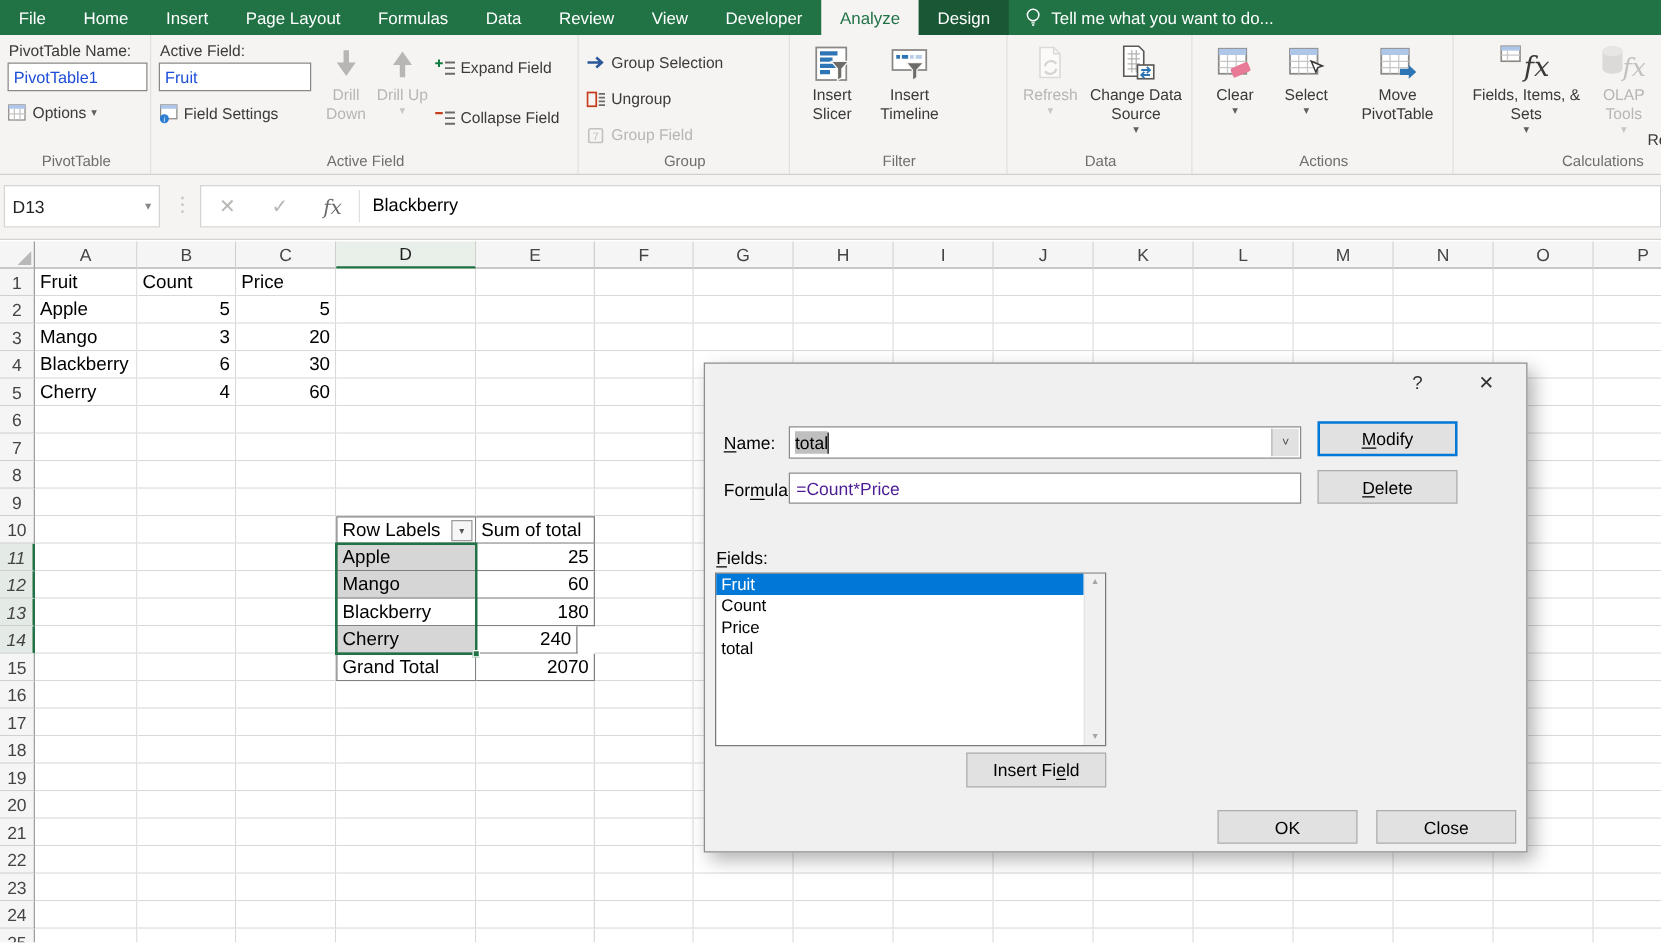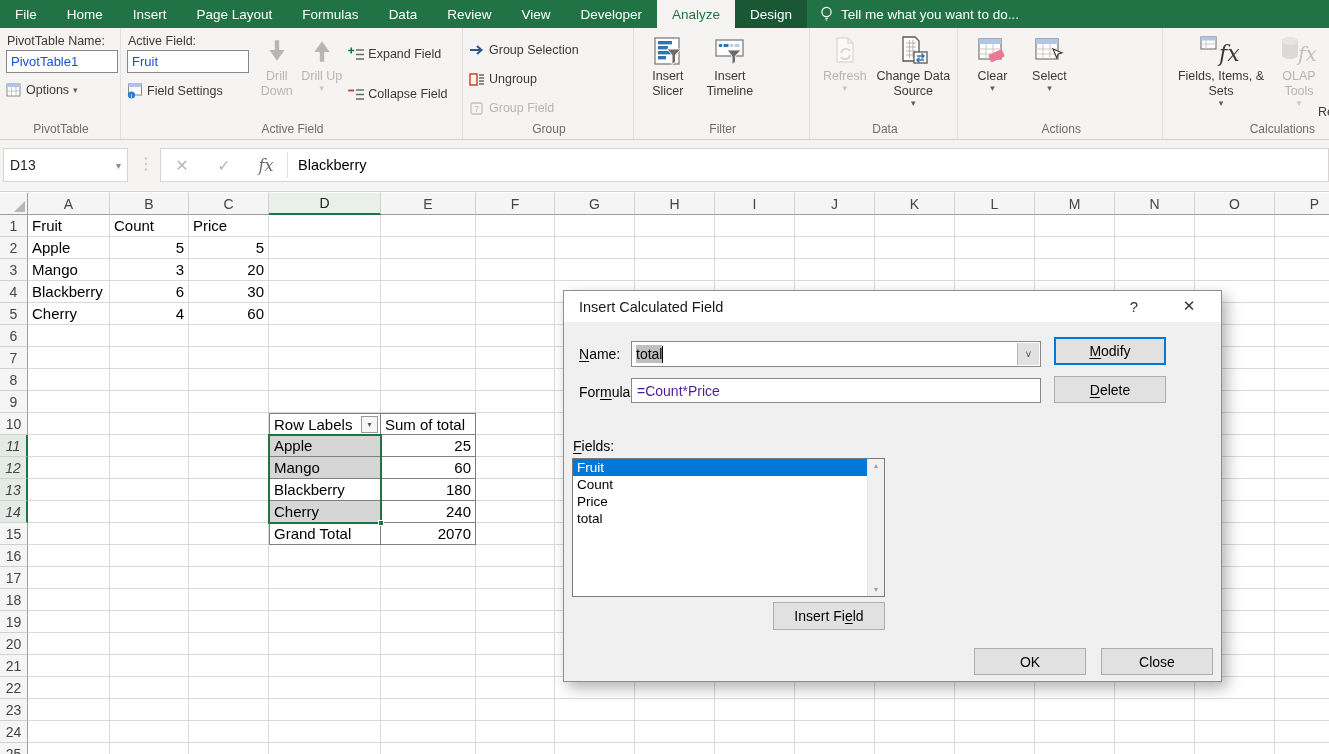--- a/index.html
+++ b/index.html
@@ -297,20 +297,31 @@
           <div class="ic">
               <svg width="32" height="32" viewBox="0 0 32 32">
                 <rect x="3" y="4" width="22" height="20" fill="#fff" stroke="#8a8886" stroke-width="1.4"></rect>
                 <rect x="3" y="4" width="22" height="5" fill="#aec6e8"></rect>
                 <path d="M10 9v15M17 9v15M3 14h22M3 19h22" stroke="#c9c7c5" stroke-width="1"></path>
                 <path d="M20 14l9 3.8-3.8 1.2-1.5 3.8z" fill="#fff" stroke="#3b3a39" stroke-width="1.2"></path>
               </svg>
             </div>
           <span>Select</span>
           <span class="caret">▾</span>
+        </div>
+        <div class="big-btn" style="width:80px">
+          <div class="ic">
+              <svg width="32" height="32" viewBox="0 0 32 32">
+                <rect x="3" y="4" width="22" height="20" fill="#fff" stroke="#8a8886" stroke-width="1.4"></rect>
+                <rect x="3" y="4" width="22" height="5" fill="#aec6e8"></rect>
+                <path d="M10 9v15M17 9v15M3 14h22M3 19h22" stroke="#c9c7c5" stroke-width="1"></path>
+                <path d="M18 20h7v-3l6 5.5-6 5.5v-3h-7z" fill="#2e75b6"></path>
+              </svg>
+            </div>
+          <span>Move PivotTable</span>
         </div>
       </div>
       <div class="rg-label">Actions</div>
     </div>
 
     <div class="rgroup" id="grp-calc">
       <div class="rg-content" style="gap:6px; padding-left:6px">
         <div class="big-btn" style="width:92px">
           <div class="ic">
               <svg width="44" height="32" viewBox="0 0 44 32">
@@ -592,21 +603,21 @@
       <div class="cell" style="left: 955px; top: 286px; width: 80px; height: 22px;"></div>
       <div class="cell" style="left: 1035px; top: 286px; width: 80px; height: 22px;"></div>
       <div class="cell" style="left: 1115px; top: 286px; width: 80px; height: 22px;"></div>
       <div class="cell" style="left: 1195px; top: 286px; width: 80px; height: 22px;"></div>
       <div class="cell" style="left: 1275px; top: 286px; width: 80px; height: 22px;"></div>
       <div class="rowhead sel" style="left: 0px; top: 308px; width: 28px; height: 22px;">14</div>
       <div class="cell" style="left: 28px; top: 308px; width: 82px; height: 22px;"></div>
       <div class="cell" style="left: 110px; top: 308px; width: 79px; height: 22px;"></div>
       <div class="cell" style="left: 189px; top: 308px; width: 80px; height: 22px;"></div>
       <div class="cell pivot pleft shaded" style="left: 269px; top: 308px; width: 112px; height: 22px;">Cherry</div>
-      <div class="cell pivot num" style="left: 381px; top: 308px; width: 95px; height: 22px;">240</div>
+      <div class="cell pivot num" style="left: 381px; top: 308px; width: 81px; height: 22px;">240</div>
       <div class="cell" style="left: 476px; top: 308px; width: 79px; height: 22px;"></div>
       <div class="cell" style="left: 555px; top: 308px; width: 80px; height: 22px;"></div>
       <div class="cell" style="left: 635px; top: 308px; width: 80px; height: 22px;"></div>
       <div class="cell" style="left: 715px; top: 308px; width: 80px; height: 22px;"></div>
       <div class="cell" style="left: 795px; top: 308px; width: 80px; height: 22px;"></div>
       <div class="cell" style="left: 875px; top: 308px; width: 80px; height: 22px;"></div>
       <div class="cell" style="left: 955px; top: 308px; width: 80px; height: 22px;"></div>
       <div class="cell" style="left: 1035px; top: 308px; width: 80px; height: 22px;"></div>
       <div class="cell" style="left: 1115px; top: 308px; width: 80px; height: 22px;"></div>
       <div class="cell" style="left: 1195px; top: 308px; width: 80px; height: 22px;"></div>
@@ -798,23 +809,20 @@
       <div class="cell" style="left: 1115px; top: 550px; width: 80px; height: 22px;"></div>
       <div class="cell" style="left: 1195px; top: 550px; width: 80px; height: 22px;"></div>
       <div class="cell" style="left: 1275px; top: 550px; width: 80px; height: 22px;"></div>
       <div class="" id="rl-filter" style="left: 361px; top: 223px;">▾</div>
       <div class="" id="sel-overlay" style="left: 268px; top: 241px; width: 114px; height: 90px;">
         <div id="fill-handle"></div>
       </div>
     </div>
 
   <div id="dialog">
-    <div id="dlg-titlebar">
-      <span id="dlg-title">Insert Calculated Field</span>
-    </div>
     <div id="dlg-help">?</div>
     <div id="dlg-close">✕</div>
 
     <div class="dlg-label" style="left:15px; top:55px"><u>N</u>ame:</div>
     <div id="dlg-name-combo">
       <span id="dlg-name-text">total</span>
       <span id="dlg-name-cursor"></span>
       <span id="dlg-name-drop">˅</span>
     </div>
     <div class="dlg-btn" id="btn-modify"><u>M</u>odify</div>

